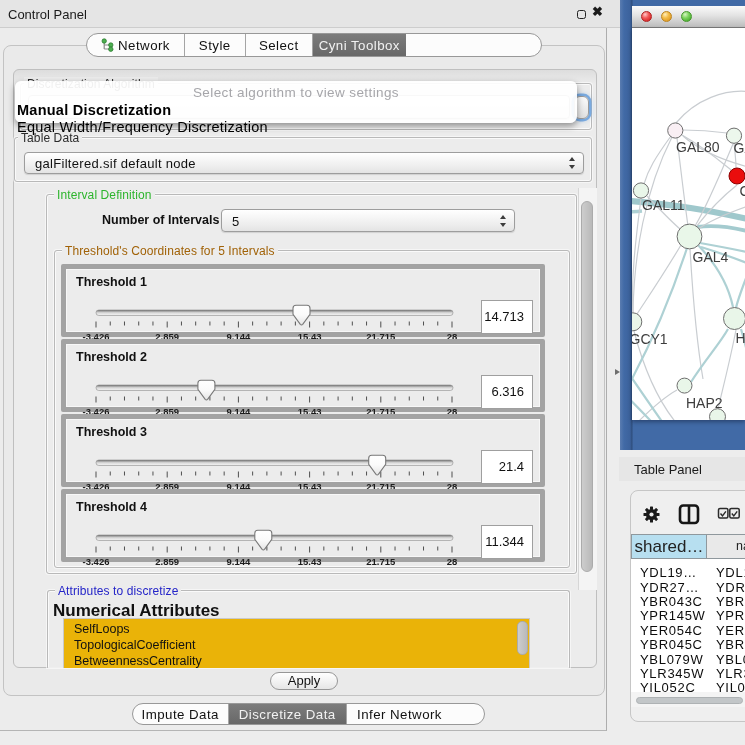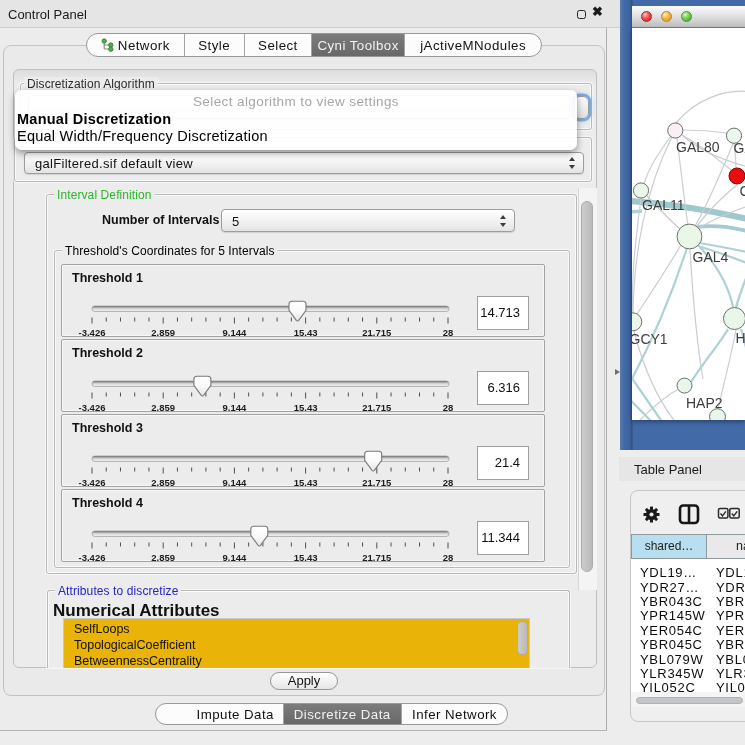--- a/index.html
+++ b/index.html
@@ -11,43 +11,43 @@
 #cptitle span{position:absolute;left:8px;top:7px;font-size:13px;color:#1a1a1a;}
 #flbtn{position:absolute;left:577px;top:10px;width:9px;height:9px;border:1.6px solid #222;border-radius:2.5px;}
 #clbtn{position:absolute;left:592px;top:4px;font-size:13px;font-weight:bold;color:#1a1a1a;}
 .tabbar{position:absolute;display:flex;background:#fcfcfc;border:1px solid #989898;
  border-radius:12px;overflow:hidden;}
 .tabbar .seg{font-size:13.3px;letter-spacing:0.45px;color:#111;display:flex;align-items:center;justify-content:center;
  border-left:1px solid #a5a5a5;white-space:nowrap;}
 .tabbar .seg:first-child{border-left:none;}
 .tabbar .sel{background:linear-gradient(#7c7c7c,#686868);color:#f2f2f2;}
 #toptabs{left:86px;top:33px;width:456px;height:24px;}
-#bottabs{left:155px;top:703px;width:353px;height:22px;justify-content:flex-end;}
+#bottabs{left:132px;top:703px;width:353px;height:22px;}
 #content{position:absolute;left:3px;top:45px;width:602px;height:651px;background:#eaeaea;
  border:1px solid #c3c3c3;border-radius:8px;}
 #inner{position:absolute;left:13px;top:69px;width:584px;height:599px;background:linear-gradient(#dddddd,#ececec 14px);
  border:1px solid #bfbfbf;border-radius:6px;}
 .group{position:absolute;border:1px solid #b9b9b9;border-radius:3px;
  box-shadow:inset 0 0 0 1px rgba(255,255,255,.75),0 0 0 1px rgba(255,255,255,.55);}
 .gtitle{position:absolute;font-size:12px;letter-spacing:0.1px;background:#ececec;padding:0 3px;white-space:nowrap;}
 .combo{position:absolute;background:linear-gradient(#ffffff,#ededed 70%,#e4e4e4);
  border:1px solid #9d9d9d;border-radius:4px;box-shadow:0 1px 1px rgba(0,0,0,.12);}
 .combo span{position:absolute;left:10px;top:50%;transform:translateY(-50%);font-size:13px;letter-spacing:0.3px;color:#111;}
 .stp{position:absolute;right:7px;top:50%;width:7px;height:14px;transform:translateY(-50%);}
 .stp i{position:absolute;left:0;width:0;height:0;border-left:3.5px solid transparent;border-right:3.5px solid transparent;}
 .stp .u{top:1px;border-bottom:4.2px solid #3c3c3c;}
 .stp .d{bottom:1px;border-top:4.2px solid #3c3c3c;}
-.tpanel{position:absolute;left:61px;width:484px;height:73px;border:1px solid #a3a3a3;
+.tpanel{position:absolute;left:61px;width:484px;height:73px;border:5px solid #a3a3a3;
  border-radius:2px;background:#ececec;box-shadow:inset 0 0 0 1px rgba(255,255,255,.6);}
 .ttitle{position:absolute;left:10px;top:6px;font-size:12.5px;font-weight:bold;color:#111;}
 .tval{position:absolute;left:415px;top:31px;width:52px;height:34px;background:#fff;
  border:1px solid #9f9f9f;font-size:13px;color:#111;text-align:right;line-height:32px;padding-right:8px;}
-#popup{position:absolute;left:15px;top:81px;width:562px;height:60px;
+#popup{position:absolute;left:15px;top:81px;width:562px;height:42px;
  background:rgba(255,255,255,0.93);border-radius:6px 6px 7px 7px;
- box-shadow:0 3px 7px rgba(0,0,0,0.4);margin-top:9px;}
+ box-shadow:0 3px 7px rgba(0,0,0,0.4);}
 #popup .ph{position:absolute;left:0;top:4px;width:100%;text-align:center;font-size:13.5px;letter-spacing:0.4px;color:#a6a6aa;}
 #popup .it1{position:absolute;left:2px;top:21px;font-size:14.5px;letter-spacing:0.25px;font-weight:bold;color:#000;}
 #popup .it2{position:absolute;left:2px;top:38px;font-size:14.5px;letter-spacing:0.25px;color:#000;}
 #vscroll{position:absolute;left:578px;top:188px;width:19px;height:402px;background:#f4f4f4;
  border-left:1px solid #d6d6d6;}
 #vthumb{position:absolute;left:581px;top:201px;width:12px;height:371px;border-radius:6px;
  background:linear-gradient(90deg,#cdcdcd,#b9b9b9);border:1px solid #ababab;}
 #applybtn{position:absolute;left:270px;top:672px;width:68px;height:18px;
  background:linear-gradient(#ffffff,#e6e6e6);border:1px solid #979797;border-radius:9px;
  font-size:13px;color:#111;text-align:center;line-height:16px;}
@@ -60,21 +60,21 @@
 #tly{left:661px;background:radial-gradient(circle at 35% 28%,#ffeebb,#f3bc48 40%,#e2a02a 75%,#c9881c);border:.5px solid #bb831f;}
 #tlg{left:681px;background:radial-gradient(circle at 35% 28%,#d6f5c2,#7ed35f 40%,#52b437 75%,#3f9c28);border:.5px solid #46962d;}
 #netcv{position:absolute;left:632px;top:28px;width:113px;height:392px;background:#fff;box-shadow:0 2px 4px rgba(0,0,20,0.35);}
 #tpbar{position:absolute;left:619px;top:457px;width:126px;height:24px;background:#e6e6e6;}
 #tpbar span{position:absolute;left:15px;top:5px;font-size:13px;color:#1a1a1a;}
 #tablebox{position:absolute;left:630px;top:490px;width:123px;height:232px;background:#efefef;
  border:1px solid #c6c6c6;border-radius:8px;}
 #tbwhite{position:absolute;left:631px;top:534px;width:114px;height:173px;background:#fff;}
 #th1{position:absolute;left:631px;top:534px;width:76px;height:25px;
  background:#b7dff0;border:1px solid #8f989d;
- font-size:12px;color:#222;text-align:center;line-height:23px;}
+ font-size:17px;color:#222;text-align:center;line-height:23px;}
 #th2{position:absolute;left:707px;top:534px;width:38px;height:25px;
  background:#e9e9e9;border-top:1px solid #8f989d;border-bottom:1px solid #8f989d;
  font-size:12.5px;color:#222;line-height:23px;padding-left:29px;overflow:hidden;}
 .trow{position:absolute;left:632px;width:129px;height:15px;font-size:13px;letter-spacing:0.7px;color:#0d0d0d;white-space:nowrap;}
 .trow b{font-weight:normal;position:absolute;left:8px;top:0;}
 .trow i{font-style:normal;position:absolute;left:84px;top:0;}
 #hscrollzone{position:absolute;left:631px;top:692px;width:114px;height:15px;background:#f4f4f4;}
 #hthumb{position:absolute;left:636px;top:697px;width:107px;height:7px;border-radius:3.5px;
  background:#c2c6c8;border:1px solid #aeb2b4;}
 #griparrow{position:absolute;left:615px;top:369px;width:0;height:0;
@@ -103,38 +103,38 @@
   </div>
 <div id="content"></div>
 <div id="inner"></div>
 <div class="group" style="left:20px;top:83px;width:572px;height:47px"></div>
 <div class="gtitle" style="left:24px;top:77px;color:#2b2b2b">Discretization Algorithm</div>
 <div class="combo" style="left:28px;top:95px;width:542px;height:24px"></div>
 <div style="position:absolute;left:574px;top:96px;width:15px;height:23px;border-radius:6px;background:linear-gradient(#fbfbfb,#e0e0e0);border:1px solid #9a9a9a;box-shadow:0 0 0 2.5px rgba(106,160,220,.85),0 0 5px 2px rgba(106,160,220,.4);"></div>
 <div class="group" style="left:14px;top:137px;width:578px;height:45px"></div>
 <div class="gtitle" style="left:18px;top:131px;color:#2b2b2b">Table Data</div>
 <div class="combo" style="left:24px;top:152px;width:560px;height:22px">
-    <span>galFiltered.sif default view</span>
+    <span>galFiltered.sif default node</span>
     <div class="stp">
       <i class="u"></i>
       <i class="d"></i>
     </div>
   </div>
 <div class="group" style="left:46px;top:194px;width:531px;height:380px"></div>
 <div class="gtitle" style="left:54px;top:188px;color:#2db52d">Interval Definition</div>
 <div style="position:absolute;left:102px;top:213px;font-size:12.5px;font-weight:bold;color:#111">Number of Intervals</div>
 <div class="combo" style="left:221px;top:209px;width:294px;height:23px">
     <span>5</span>
     <div class="stp">
       <i class="u"></i>
       <i class="d"></i>
     </div>
   </div>
 <div class="group" style="left:54px;top:250px;width:516px;height:318px"></div>
-<div class="gtitle" style="left:62px;top:244px;color:#000000">Threshold's Coordinates for 5 Intervals</div>
+<div class="gtitle" style="left:62px;top:244px;color:#a16207">Threshold's Coordinates for 5 Intervals</div>
 <div class="tpanel" style="top:264px">
     <div class="ttitle">Threshold 1</div>
     <svg width="484" height="73" viewBox="0 0 484 73" style="position:absolute;left:0;top:0">
       <rect x="30" y="41" width="357" height="5.5" rx="2.75" fill="url(#trk)" stroke="#9a9a9a" stroke-width="0.7"></rect>
       <path d="M30.00,52.5 V58.5 M44.24,52.5 V56.5 M58.48,52.5 V56.5 M72.72,52.5 V56.5 M86.96,52.5 V56.5 M101.20,52.5 V58.5 M115.44,52.5 V56.5 M129.68,52.5 V56.5 M143.92,52.5 V56.5 M158.16,52.5 V56.5 M172.40,52.5 V58.5 M186.64,52.5 V56.5 M200.88,52.5 V56.5 M215.12,52.5 V56.5 M229.36,52.5 V56.5 M243.60,52.5 V58.5 M257.84,52.5 V56.5 M272.08,52.5 V56.5 M286.32,52.5 V56.5 M300.56,52.5 V56.5 M314.80,52.5 V58.5 M329.04,52.5 V56.5 M343.28,52.5 V56.5 M357.52,52.5 V56.5 M371.76,52.5 V56.5 M386.00,52.5 V58.5" stroke="#4f4f4f" stroke-width="1" fill="none"></path>
       <text x="30.0" y="70.5" text-anchor="middle" font-family="Liberation Sans, sans-serif" font-size="9.5" font-weight="bold" fill="#1c1c1c">-3.426</text>
       <text x="101.2" y="70.5" text-anchor="middle" font-family="Liberation Sans, sans-serif" font-size="9.5" font-weight="bold" fill="#1c1c1c">2.859</text>
       <text x="172.4" y="70.5" text-anchor="middle" font-family="Liberation Sans, sans-serif" font-size="9.5" font-weight="bold" fill="#1c1c1c">9.144</text>
       <text x="243.6" y="70.5" text-anchor="middle" font-family="Liberation Sans, sans-serif" font-size="9.5" font-weight="bold" fill="#1c1c1c">15.43</text>
       <text x="314.8" y="70.5" text-anchor="middle" font-family="Liberation Sans, sans-serif" font-size="9.5" font-weight="bold" fill="#1c1c1c">21.715</text>
@@ -216,21 +216,20 @@
 <div class="tabbar" id="toptabs">
     <div class="seg" style="width:97px"><svg width="13" height="14" viewBox="0 0 13 14" style="margin-right:4px">
         <path d="M3.2,3.5 V11 M3.2,7 H9.5 M3.2,11 H9.5" stroke="#8a8a8a" stroke-width="1.2" fill="none"></path>
         <circle cx="3.2" cy="3" r="2.2" fill="#4caf50" stroke="#2e7d32" stroke-width="0.8"></circle>
         <circle cx="9.8" cy="7" r="2.2" fill="#4caf50" stroke="#2e7d32" stroke-width="0.8"></circle>
         <circle cx="9.8" cy="11.2" r="2.2" fill="#4caf50" stroke="#2e7d32" stroke-width="0.8"></circle>
       </svg>Network</div>
     <div class="seg" style="width:60.5px">Style</div>
     <div class="seg" style="width:67.5px">Select</div>
     <div class="seg sel" style="width:93.6px">Cyni Toolbox</div>
-    <div class="seg" style="width:137.4px">jActiveMNodules</div>
   </div>
 <div id="popup">
     <div class="ph">Select algorithm to view settings</div>
     <div class="it1">Manual Discretization</div>
     <div class="it2">Equal Width/Frequency Discretization</div>
   </div>
 <div id="griparrow"></div>
 <div id="netwin"></div>
 <div id="nettb"></div>
 <div class="tl" id="tlr"></div>

